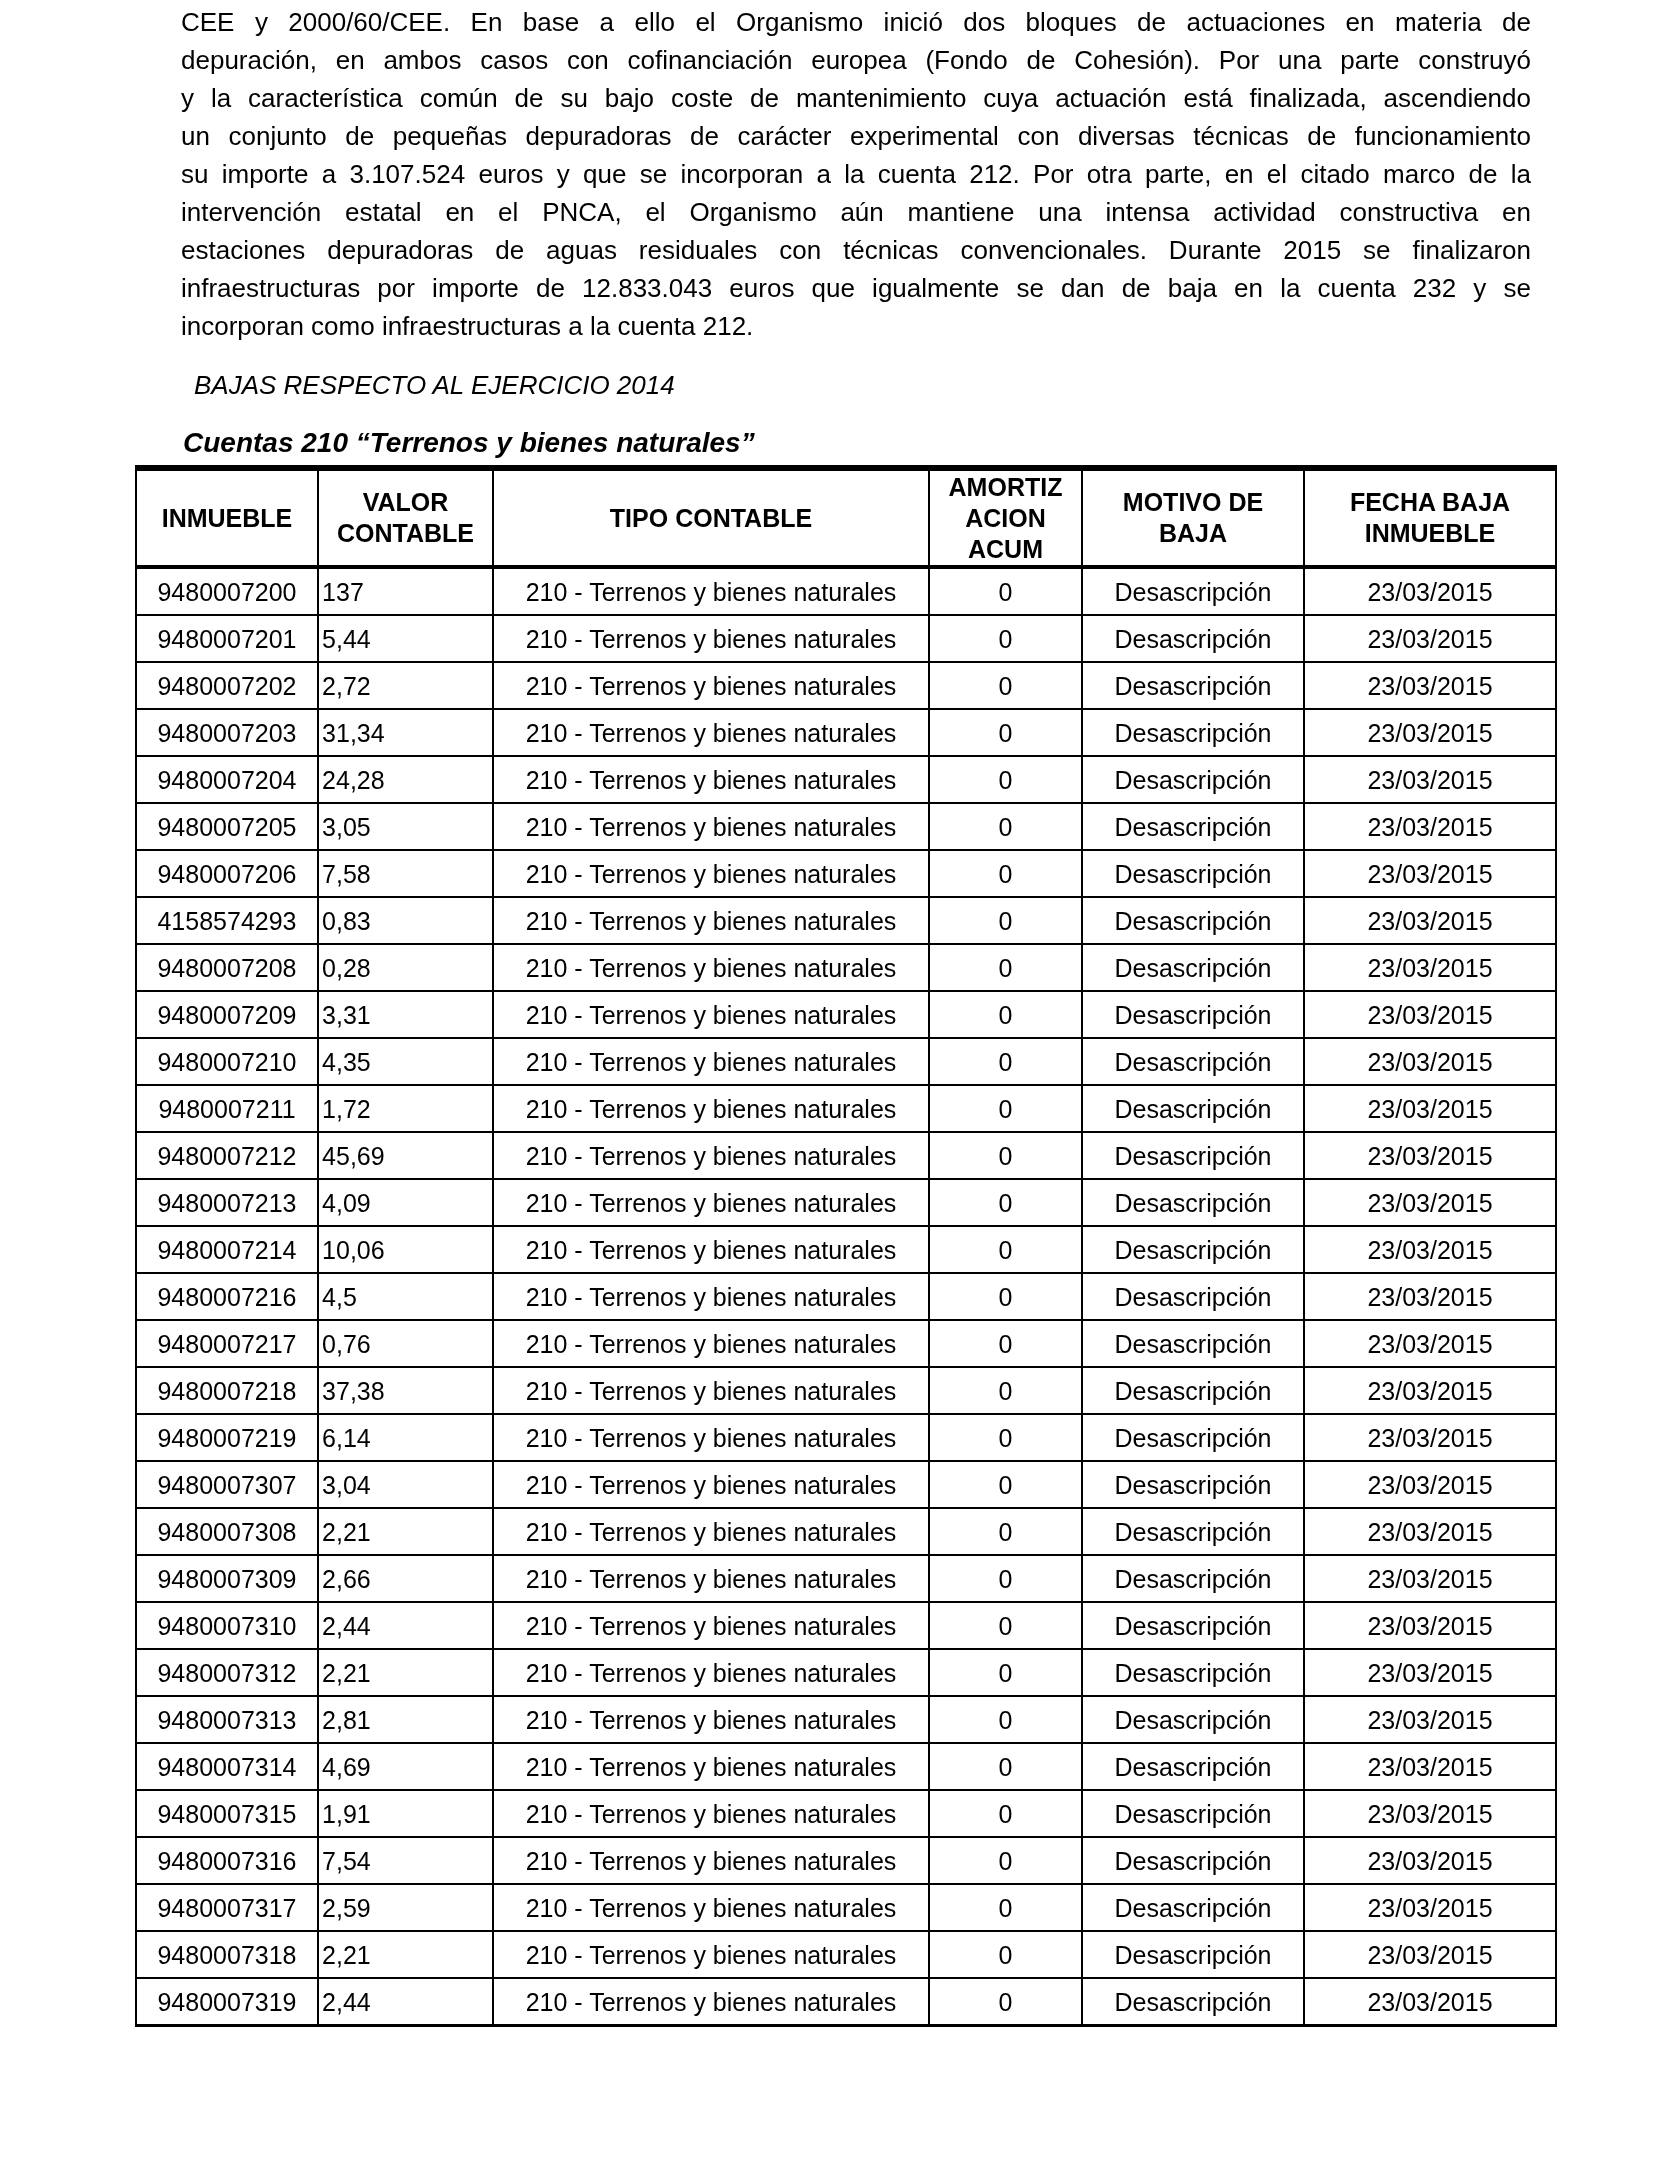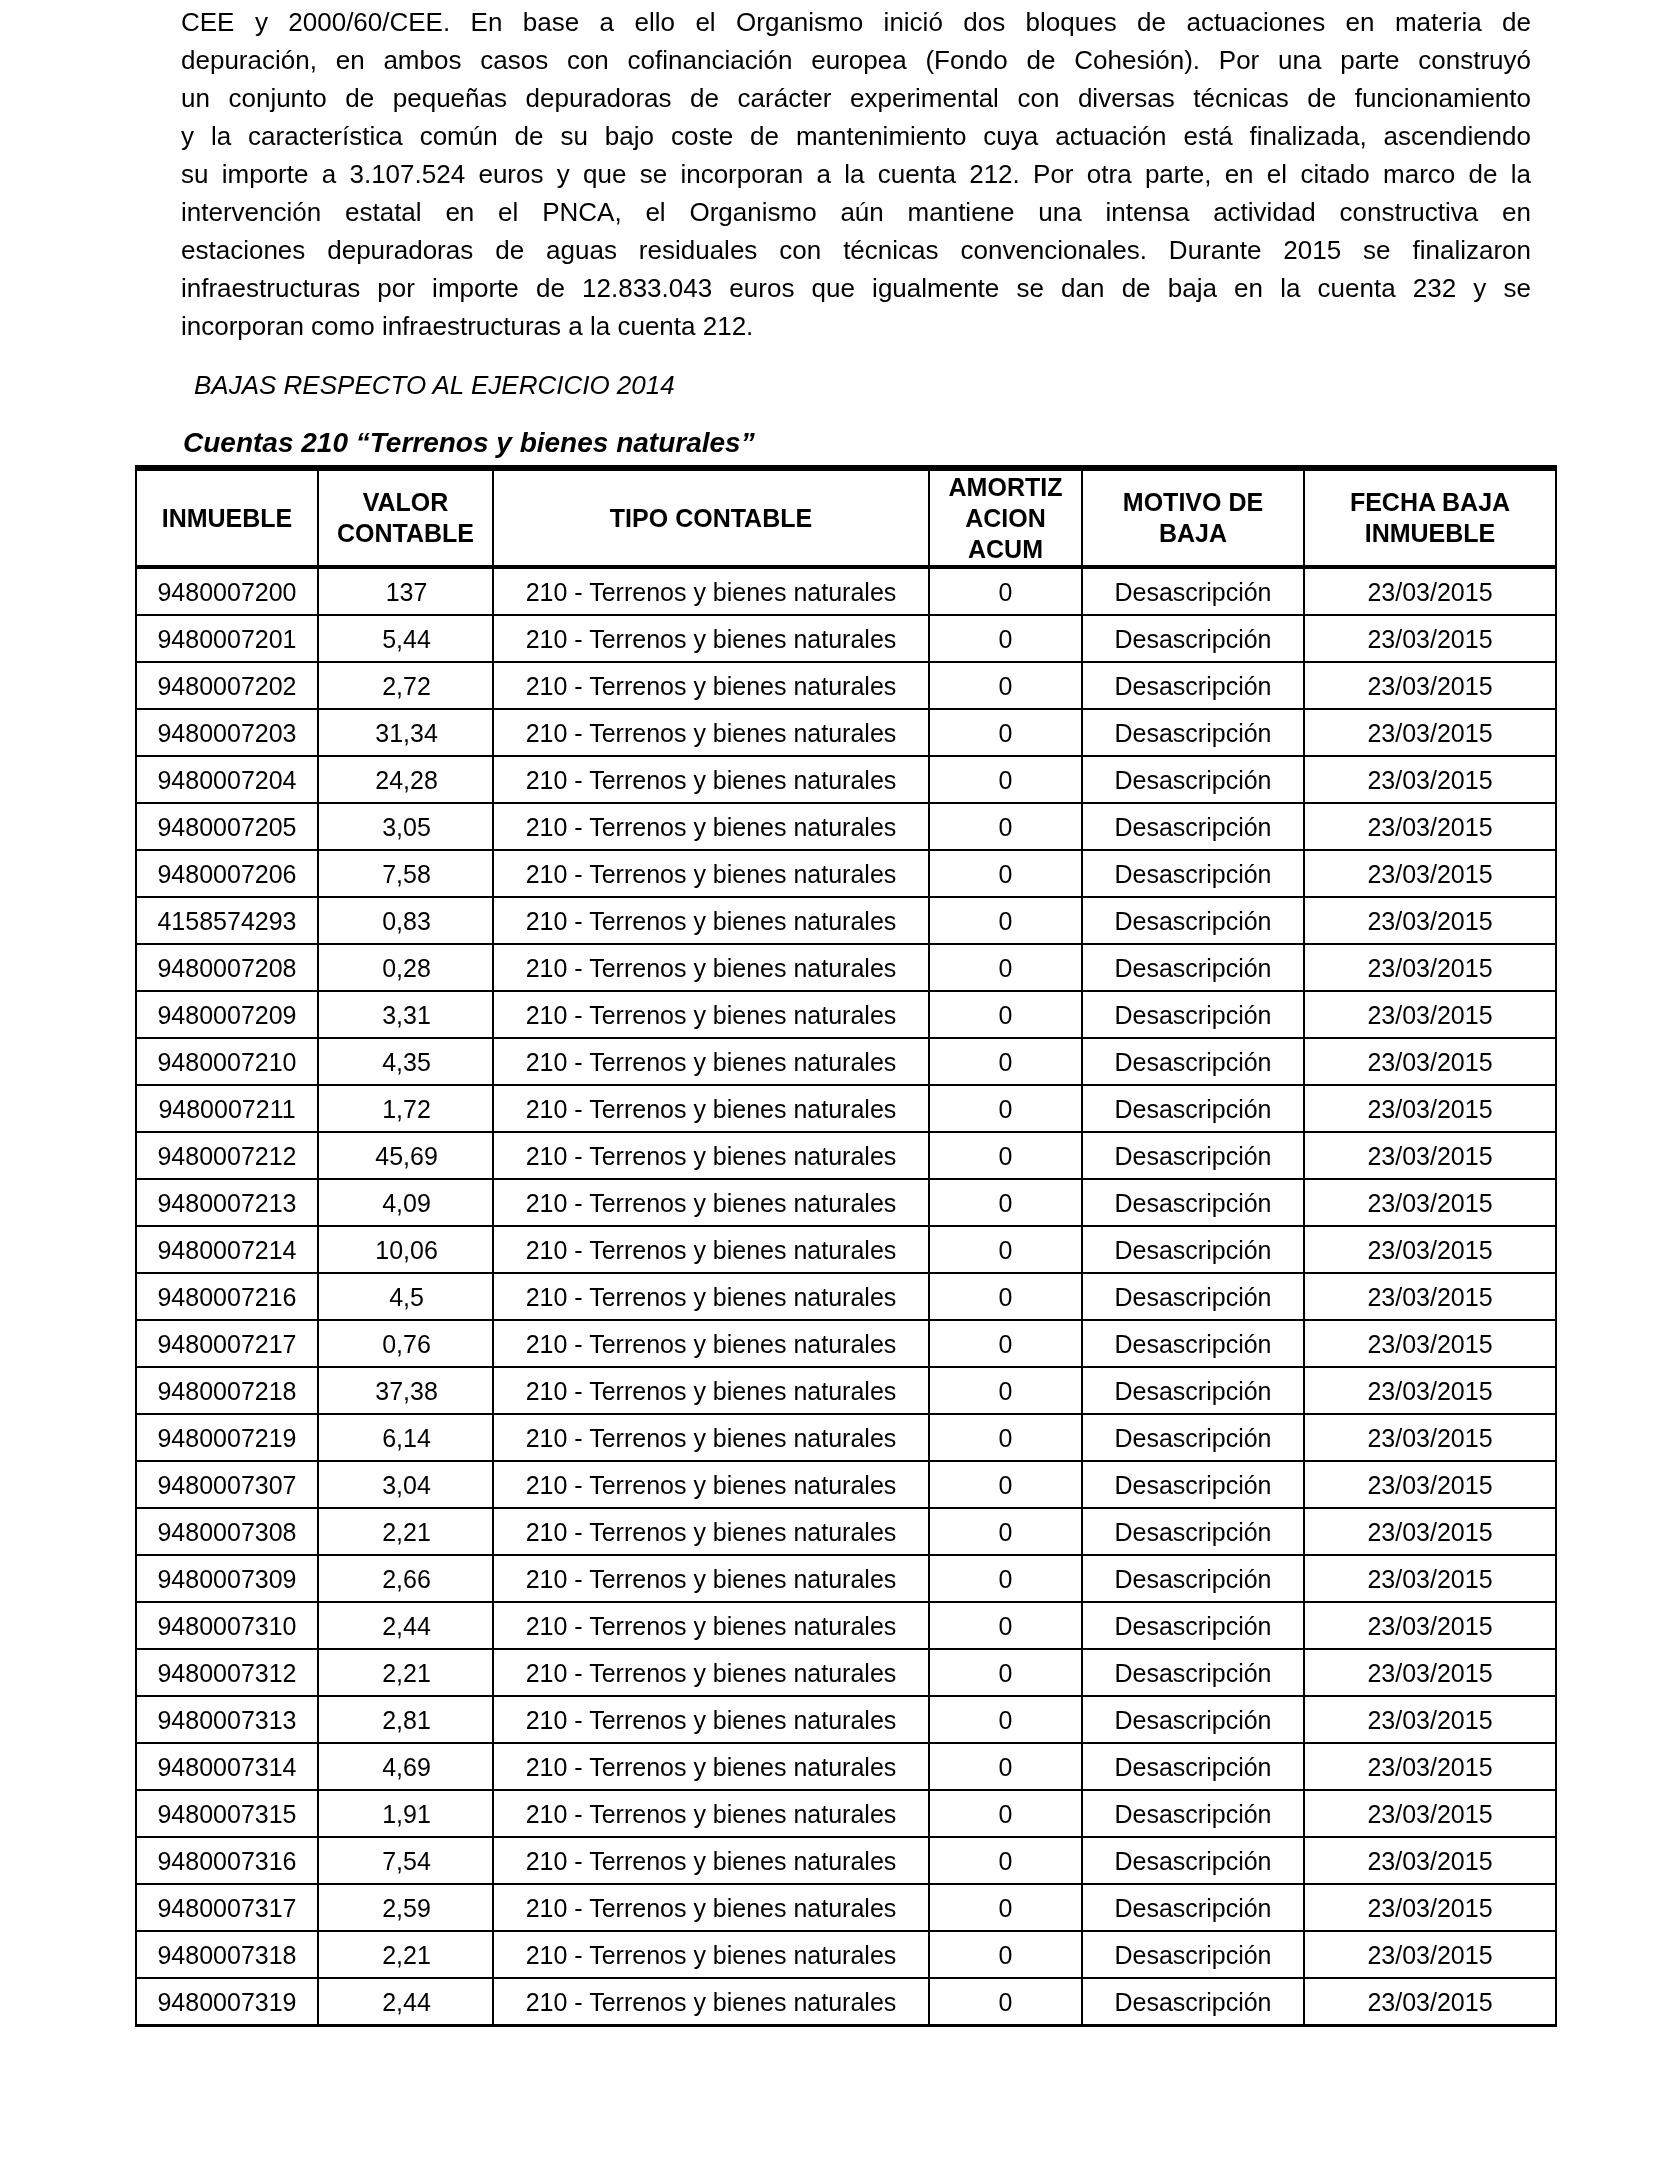--- a/index.html
+++ b/index.html
@@ -74,34 +74,34 @@
   table.bajas tbody td {
     height: 45px;
     font-size: 25px;
     line-height: 28px;
     vertical-align: middle;
     text-align: center;
     padding: 0 3.1px;
     white-space: nowrap;
   }
   table.bajas tbody td.col1 {
-    text-align: center;
+    text-align: left;
     padding-right: 1px;
   }
 </style>
 </head>
 <body>
 
 <div class="page">
 
   <div class="paragraph">
       <div class="para-line">CEE y 2000/60/CEE. En base a ello el Organismo inició dos bloques de actuaciones en materia de</div>
       <div class="para-line">depuración, en ambos casos con cofinanciación europea (Fondo de Cohesión). Por una parte construyó</div>
+      <div class="para-line">y la característica común de su bajo coste de mantenimiento cuya actuación está finalizada, ascendiendo</div>
       <div class="para-line">un conjunto de pequeñas depuradoras de carácter experimental con diversas técnicas de funcionamiento</div>
-      <div class="para-line">y la característica común de su bajo coste de mantenimiento cuya actuación está finalizada, ascendiendo</div>
       <div class="para-line">su importe a 3.107.524 euros y que se incorporan a la cuenta 212. Por otra parte, en el citado marco de la</div>
       <div class="para-line">intervención estatal en el PNCA, el Organismo aún mantiene una intensa actividad constructiva en</div>
       <div class="para-line">estaciones depuradoras de aguas residuales con técnicas convencionales. Durante 2015 se finalizaron</div>
       <div class="para-line">infraestructuras por importe de 12.833.043 euros que igualmente se dan de baja en la cuenta 232 y se</div>
       <div class="para-line last">incorporan como infraestructuras a la cuenta 212.</div>
     </div>
 
   <div class="heading-section">BAJAS RESPECTO AL EJERCICIO 2014</div>
 
   <div class="heading-caption">Cuentas 210 “Terrenos y bienes naturales”</div>

